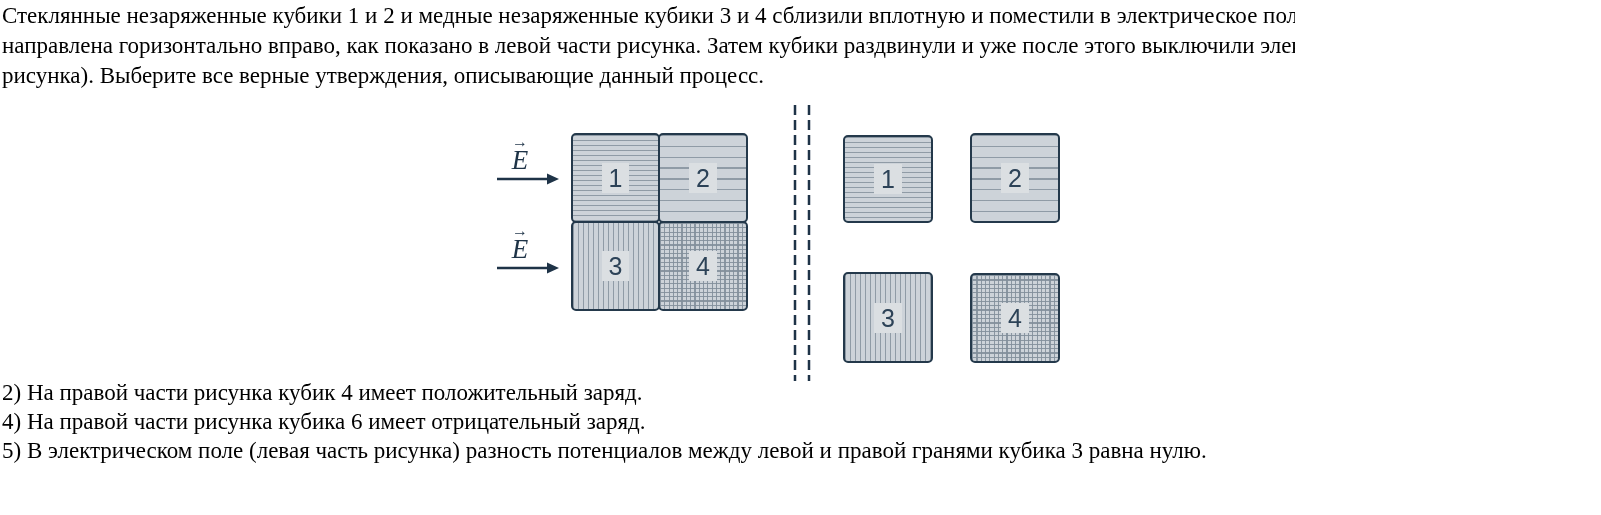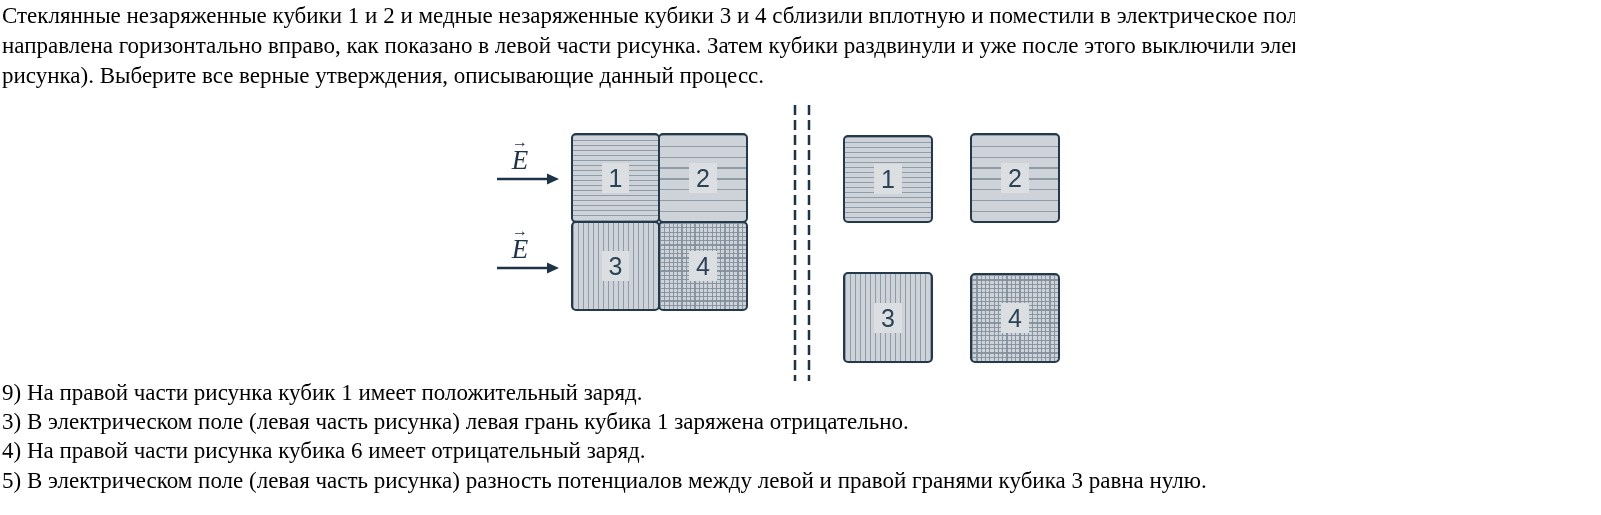--- a/index.html
+++ b/index.html
@@ -166,19 +166,18 @@
     <div class="cube hatch-v cube-r3">
       <span class="cube-label">3</span>
     </div>
     <div class="cube hatch-grid cube-r4">
       <span class="cube-label">4</span>
     </div>
 
   </div>
 
   <div class="statements">
-    <div>9) На правой части рисунка кубик 1 имеет положительный заряд.</div>
-    <div>3) В электрическом поле (левая часть рисунка) левая грань кубика 1 заряжена отрицательно.</div>
+    <div>2) На правой части рисунка кубик 4 имеет положительный заряд.</div>
     <div>4) На правой части рисунка кубика 6 имеет отрицательный заряд.</div>
     <div>5) В электрическом поле (левая часть рисунка) разность потенциалов между левой и правой гранями кубика 3 равна нулю.</div>
   </div>
 
 </div>
 
 </body></html>

